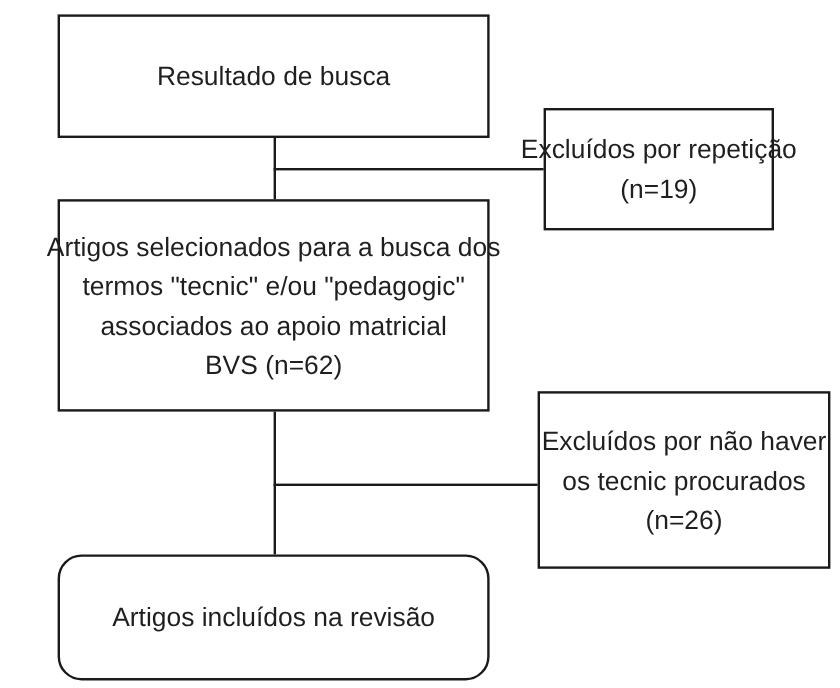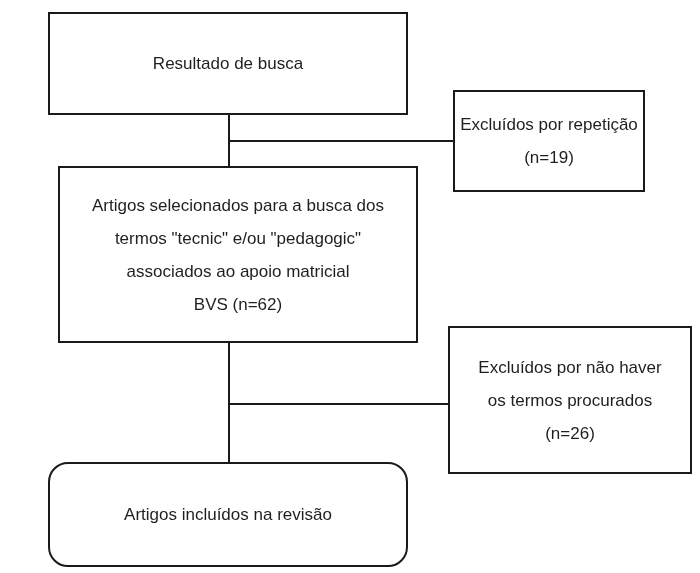--- a/index.html
+++ b/index.html
@@ -22,29 +22,29 @@
   .box {
     position: absolute;
     border: 2px solid var(--line);
     background: var(--background);
     display: flex;
     flex-direction: column;
     justify-content: center;
     align-items: center;
   }
   .box .line {
-    font-size: 17px;
+    font-size: 22px;
     line-height: 33px;
     color: var(--text);
     text-align: right;
     white-space: nowrap;
   }
   .box-search   { left: 48px;  top: 12px;  width: 360px; height: 103px; }
   .box-excl1    { left: 453px; top: 90px;  width: 192px; height: 102px; }
-  .box-selected { left: 48px;  top: 166px; width: 360px; height: 177px; margin-left: 10px; }
+  .box-selected { left: 48px;  top: 166px; width: 360px; height: 177px; }
   .box-excl2    { left: 448px; top: 326px; width: 244px; height: 148px; }
   .box-included { left: 48px;  top: 462px; width: 360px; height: 105px; border-radius: 20px; }
   .connector {
     position: absolute;
     background: var(--line);
   }
   .conn-v1 { left: 228px; top: 115px; width: 2px;   height: 51px; }
   .conn-h1 { left: 228px; top: 140px; width: 225px; height: 2px;  }
   .conn-v2 { left: 228px; top: 343px; width: 2px;   height: 119px; }
   .conn-h2 { left: 228px; top: 403px; width: 220px; height: 2px;  }
@@ -65,21 +65,21 @@
 
   <div class="box box-selected">
     <div class="line">Artigos selecionados para a busca dos</div>
     <div class="line">termos "tecnic" e/ou "pedagogic"</div>
     <div class="line">associados ao apoio matricial</div>
     <div class="line">BVS (n=62)</div>
   </div>
 
   <div class="box box-excl2">
     <div class="line">Excluídos por não haver</div>
-    <div class="line">os termos procurados</div>
+    <div class="line">os tecnic procurados</div>
     <div class="line">(n=26)</div>
   </div>
 
   <div class="box box-included">
     <div class="line">Artigos incluídos na revisão</div>
   </div>
 
   <div class="connector conn-v1"></div>
   <div class="connector conn-h1"></div>
   <div class="connector conn-v2"></div>

